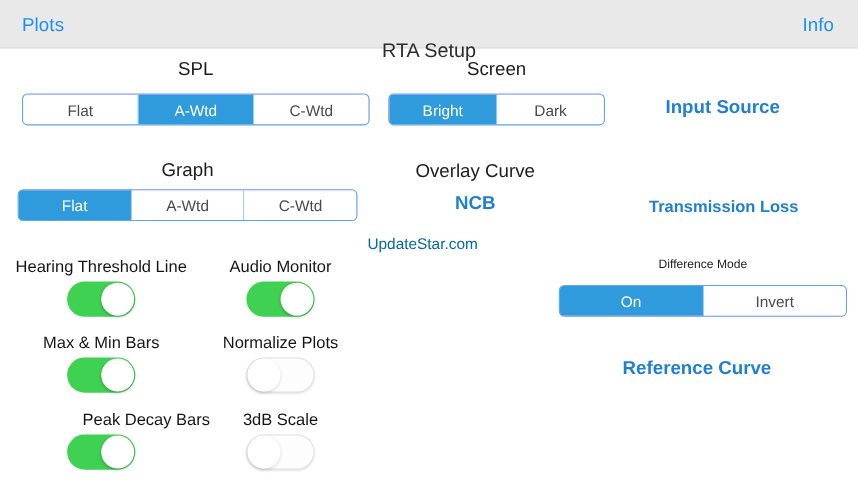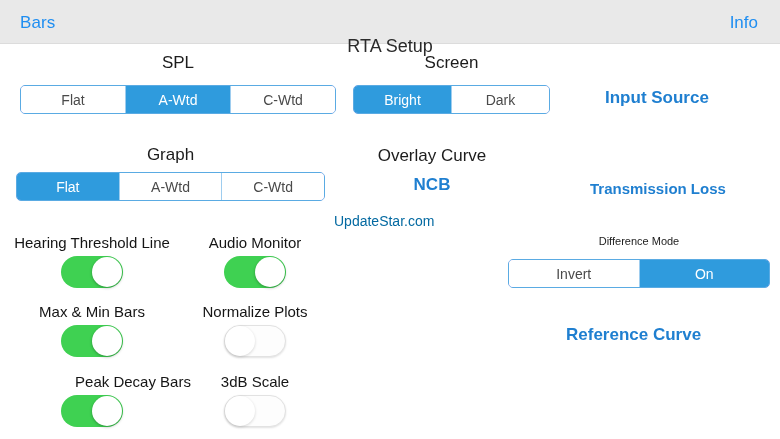--- a/index.html
+++ b/index.html
@@ -140,21 +140,21 @@
     position: absolute;
     font-size: 14px;
     color: #0369a1;
     white-space: nowrap;
   }
 </style>
 </head>
 <body>
 
 <div class="navbar">
-  <div class="nav-done">Bars</div>
+  <div class="nav-done">Plots</div>
   <div class="nav-title">RTA Setup</div>
   <div class="nav-info">Info</div>
 </div>
 
 <div class="sect-title" style="left:20px; top:53px; width:316px;">SPL</div>
 <div class="seg" style="left:20px; top:85px; width:316px; height:29px;">
   <div class="opt">Flat</div>
   <div class="opt on">A-Wtd</div>
   <div class="opt">C-Wtd</div>
 </div>
@@ -176,22 +176,22 @@
 
 <div class="sect-title" style="left:332px; top:146px; width:200px;">Overlay Curve</div>
 <div class="bluelink" style="left:332px; top:175px; width:200px; text-align:center; font-size:17px;">NCB</div>
 
 <div class="watermark" style="left:334px; top:213px;">UpdateStar.com</div>
 
 <div class="bluelink" style="left:590px; top:180px; font-size:15px;">Transmission Loss</div>
 
 <div class="sect-title" style="left:508px; top:235px; width:262px; font-size:11px;">Difference Mode</div>
 <div class="seg" style="left:508px; top:259px; width:262px; height:29px;">
+  <div class="opt on">On</div>
   <div class="opt">Invert</div>
-  <div class="opt on">On</div>
 </div>
 
 <div class="bluelink" style="left:566px; top:325px; font-size:17px;">Reference Curve</div>
 
 <div class="tgl-label" style="left:0px; top:234px; width:184px;">Hearing Threshold Line</div>
 <div class="switch on" style="left:61px; top:256px;">
   <div class="knob"></div>
 </div>
 
 <div class="tgl-label" style="left:175px; top:234px; width:160px;">Audio Monitor</div>

